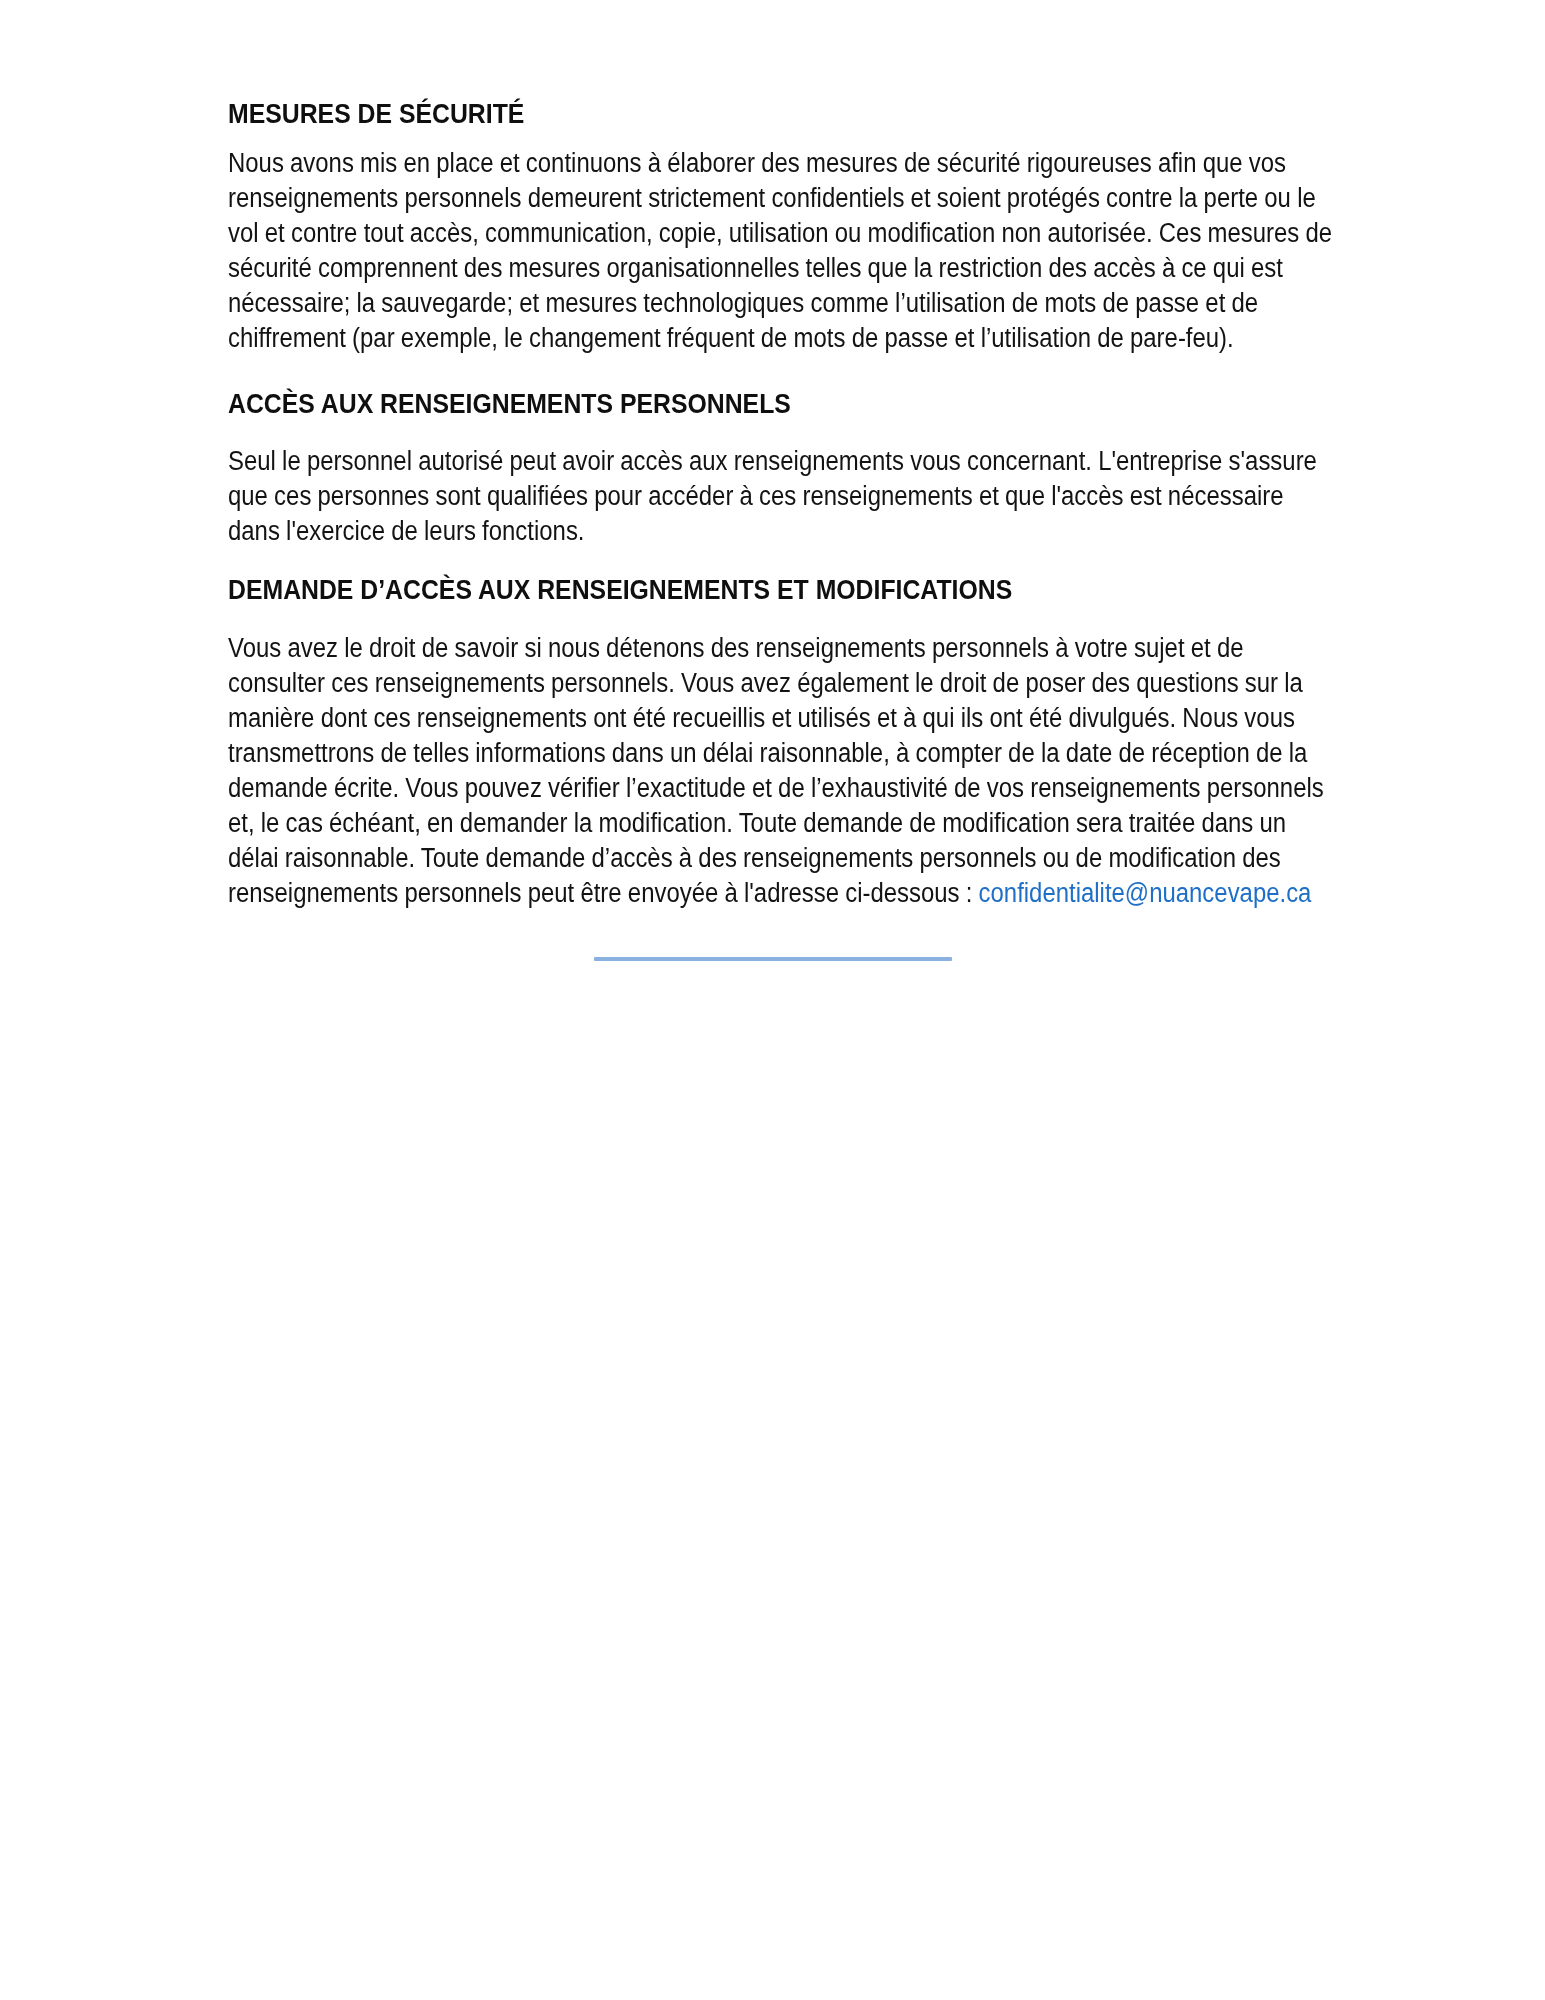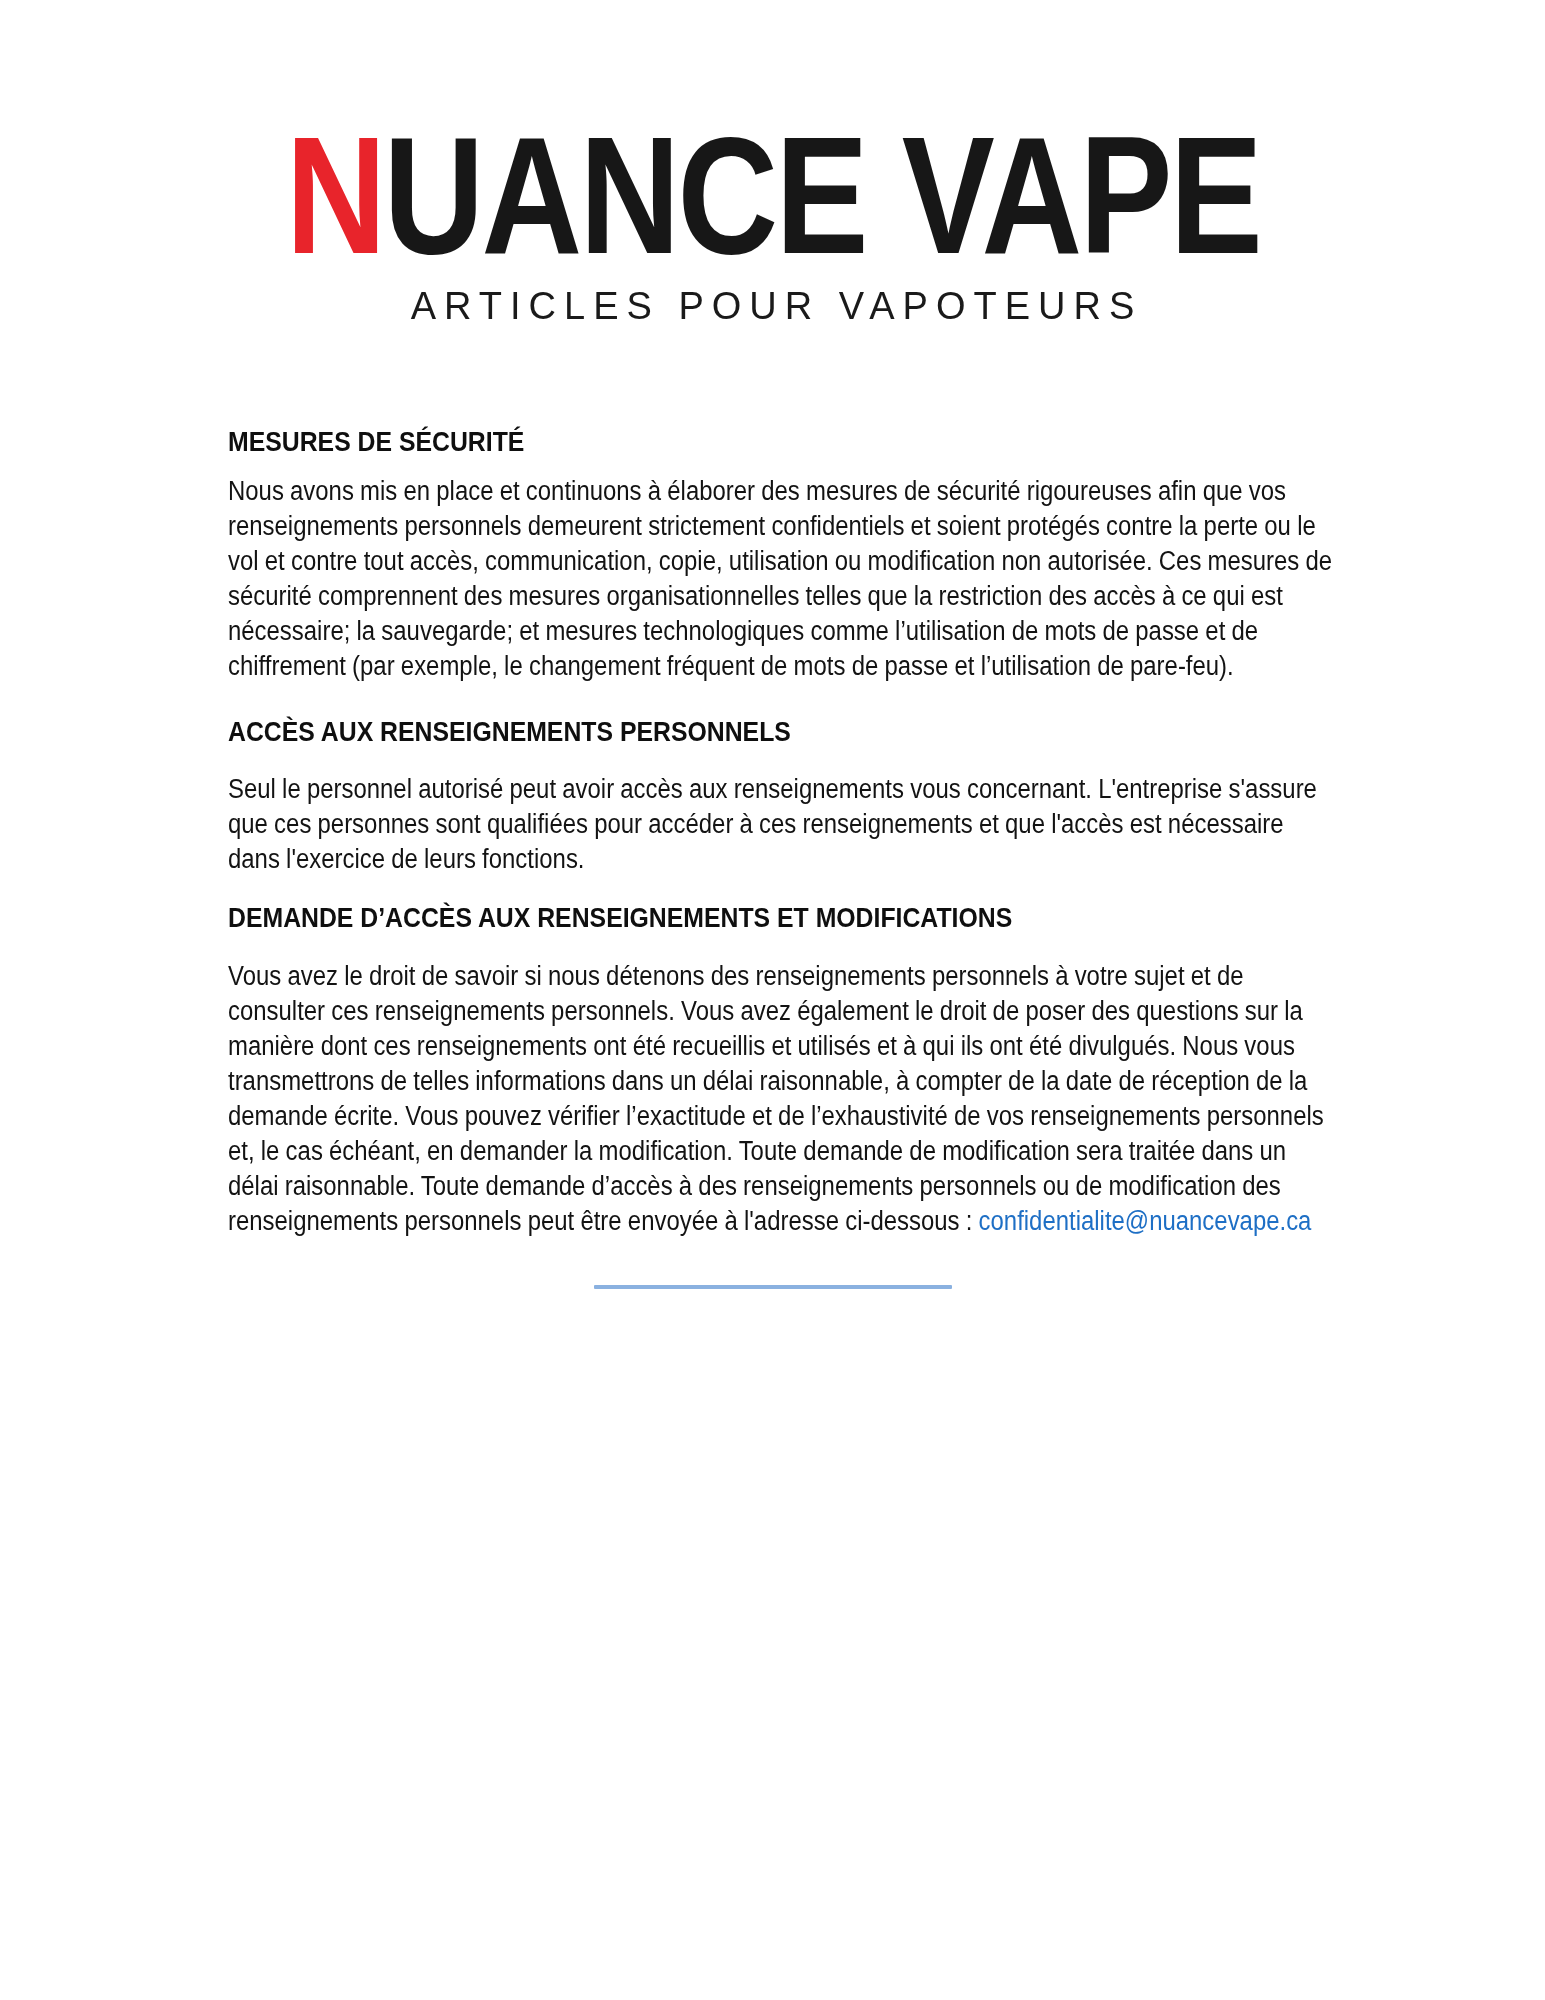--- a/index.html
+++ b/index.html
@@ -81,26 +81,20 @@
     margin: 46px auto 0 auto;
     background: #8ab1e0;
     border-radius: 1px;
   }
 </style>
 </head>
 <body>
 
 <div class="page">
 
-  <header class="logo-header">
-    <div class="brand">
-      <span class="initial" style="color: rgb(232, 36, 43);">N</span><span>UANCE VAPE</span>
-    </div>
-    <div class="tagline">ARTICLES POUR VAPOTEURS</div>
-  </header>
 
   <main class="doc">
 
     <h2 class="sec-heading h1">MESURES DE SÉCURITÉ</h2>
     <p class="sec-body p1">Nous avons mis en place et continuons à élaborer des mesures de sécurité rigoureuses afin que vos renseignements personnels demeurent strictement confidentiels et soient protégés contre la perte ou le vol et contre tout accès, communication, copie, utilisation ou modification non autorisée. Ces mesures de sécurité comprennent des mesures organisationnelles telles que la restriction des accès à ce qui est nécessaire; la sauvegarde; et mesures technologiques comme l’utilisation de mots de passe et de chiffrement (par exemple, le changement fréquent de mots de passe et l’utilisation de pare-feu).</p>
 
     <h2 class="sec-heading h2">ACCÈS AUX RENSEIGNEMENTS PERSONNELS</h2>
     <p class="sec-body p2">Seul le personnel autorisé peut avoir accès aux renseignements vous concernant. L'entreprise s'assure que ces personnes sont qualifiées pour accéder à ces renseignements et que l'accès est nécessaire dans l'exercice de leurs fonctions.</p>
 
     <h2 class="sec-heading h3">DEMANDE D’ACCÈS AUX RENSEIGNEMENTS ET MODIFICATIONS</h2>

